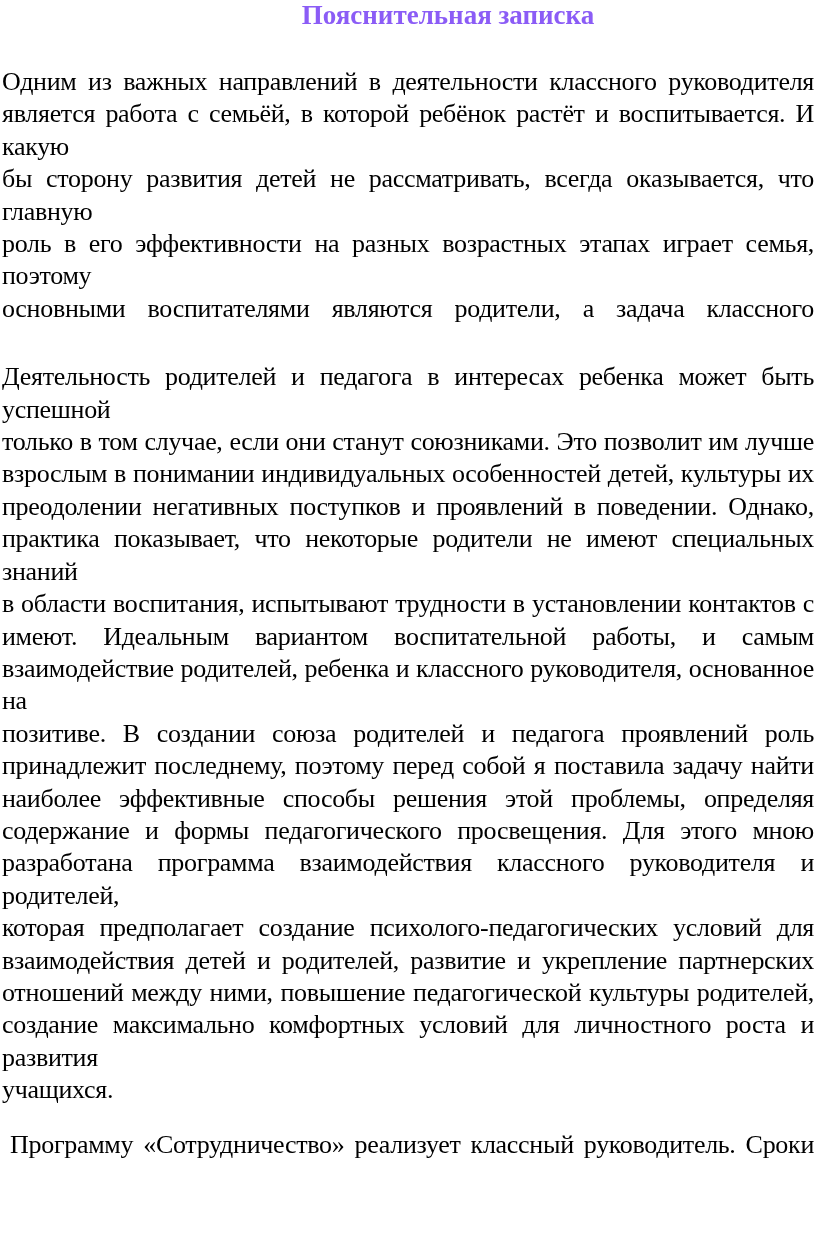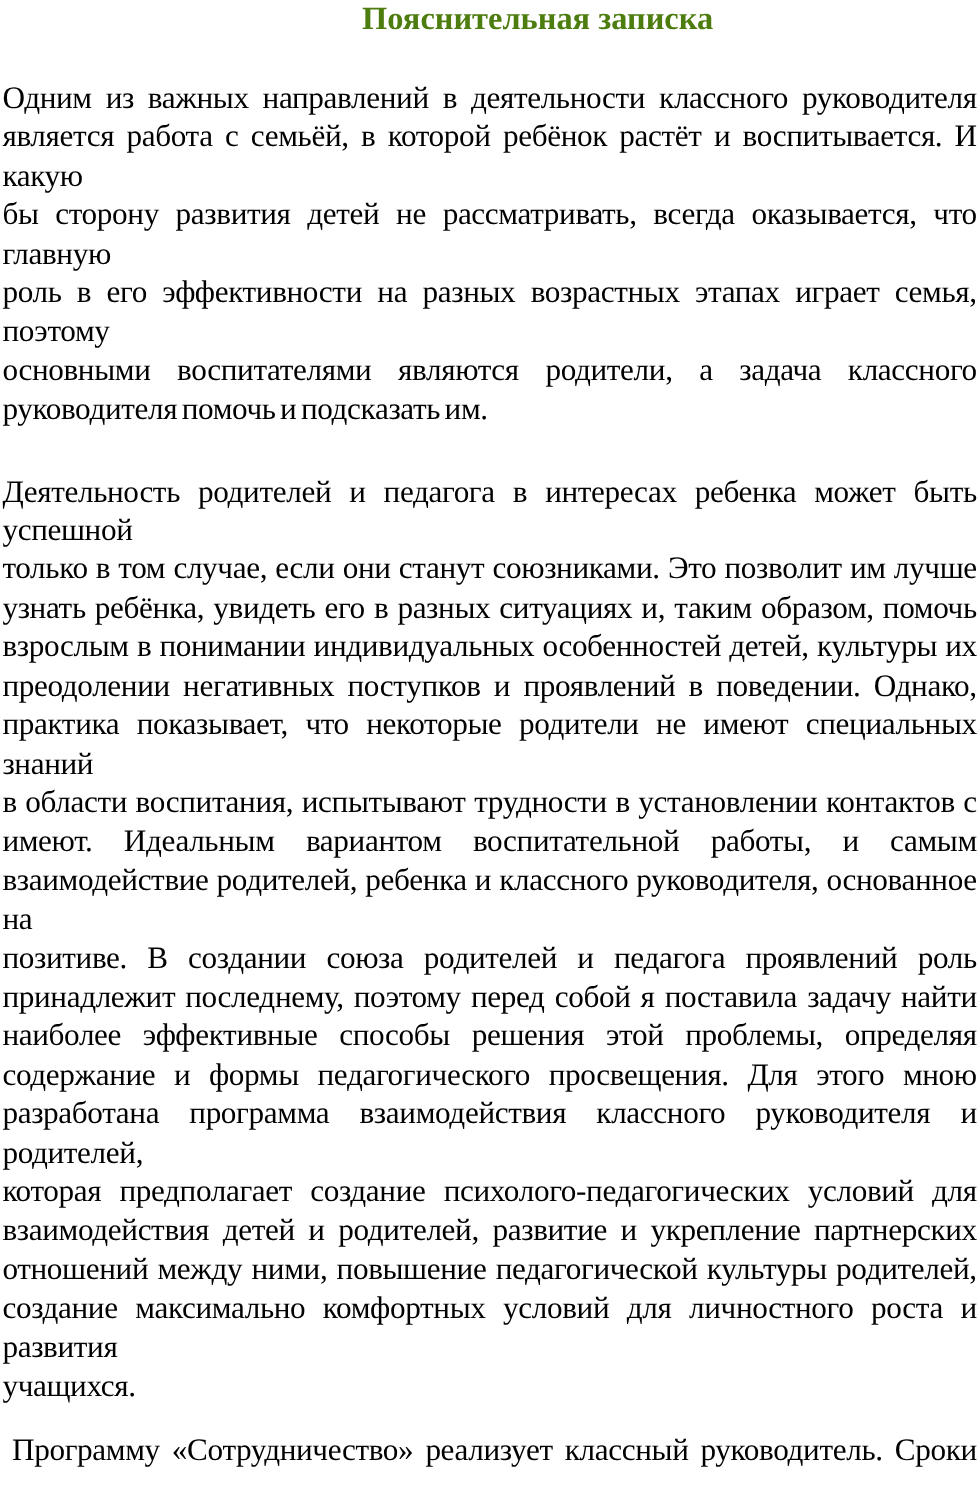--- a/index.html
+++ b/index.html
@@ -14,21 +14,21 @@
     color: #000000;
   }
   .page {
     padding: 0 2px;
   }
   .doc-title {
     font: 700 27px/33px "Liberation Serif", "DejaVu Serif", serif;
     text-align: center;
     padding-left: 80px; 
     margin-top: -1px;
-    color: #4d7c0f;
+    color: #8b5cf6;
   }
   .para { }
   .para.serif {
     font: 26px/32.4px "Liberation Serif", "DejaVu Serif", serif;
     letter-spacing: -0.3px;
     word-spacing: -2.5px;
   }
   .para.serif .line {
     text-align: justify;
     text-align-last: justify;
@@ -48,26 +48,24 @@
 
 <div class="page">
   <div class="doc-title">Пояснительная записка</div>
   <div id="doc-body">
       <div class="para serif p0">
         <div class="line">Одним из важных направлений в деятельности классного руководителя</div>
         <div class="line">является работа с семьёй, в которой ребёнок растёт и воспитывается. И какую</div>
         <div class="line">бы сторону развития детей не рассматривать, всегда оказывается, что главную</div>
         <div class="line">роль в его эффективности на разных возрастных этапах играет семья, поэтому</div>
         <div class="line">основными воспитателями являются родители, а задача классного</div>
-        <div class="line last">руководителя помочь и подсказать им.</div>
       </div>
       <div class="para serif p1">
         <div class="line">Деятельность родителей и педагога в интересах ребенка может быть успешной</div>
         <div class="line">только в том случае, если они станут союзниками. Это позволит им лучше</div>
-        <div class="line">узнать ребёнка, увидеть его в разных ситуациях и, таким образом, помочь</div>
         <div class="line">взрослым в понимании индивидуальных особенностей детей, культуры их</div>
         <div class="line">преодолении негативных поступков и проявлений в поведении. Однако,</div>
         <div class="line">практика показывает, что некоторые родители не имеют специальных знаний</div>
         <div class="line">в области воспитания, испытывают трудности в установлении контактов с</div>
         <div class="line">имеют. Идеальным вариантом воспитательной работы, и самым</div>
         <div class="line">взаимодействие родителей, ребенка и классного руководителя, основанное на</div>
         <div class="line">позитиве. В создании союза родителей и педагога проявлений роль</div>
         <div class="line">принадлежит последнему, поэтому перед собой я поставила задачу найти</div>
         <div class="line">наиболее эффективные способы решения этой проблемы, определяя</div>
         <div class="line">содержание и формы педагогического просвещения. Для этого мною</div>

